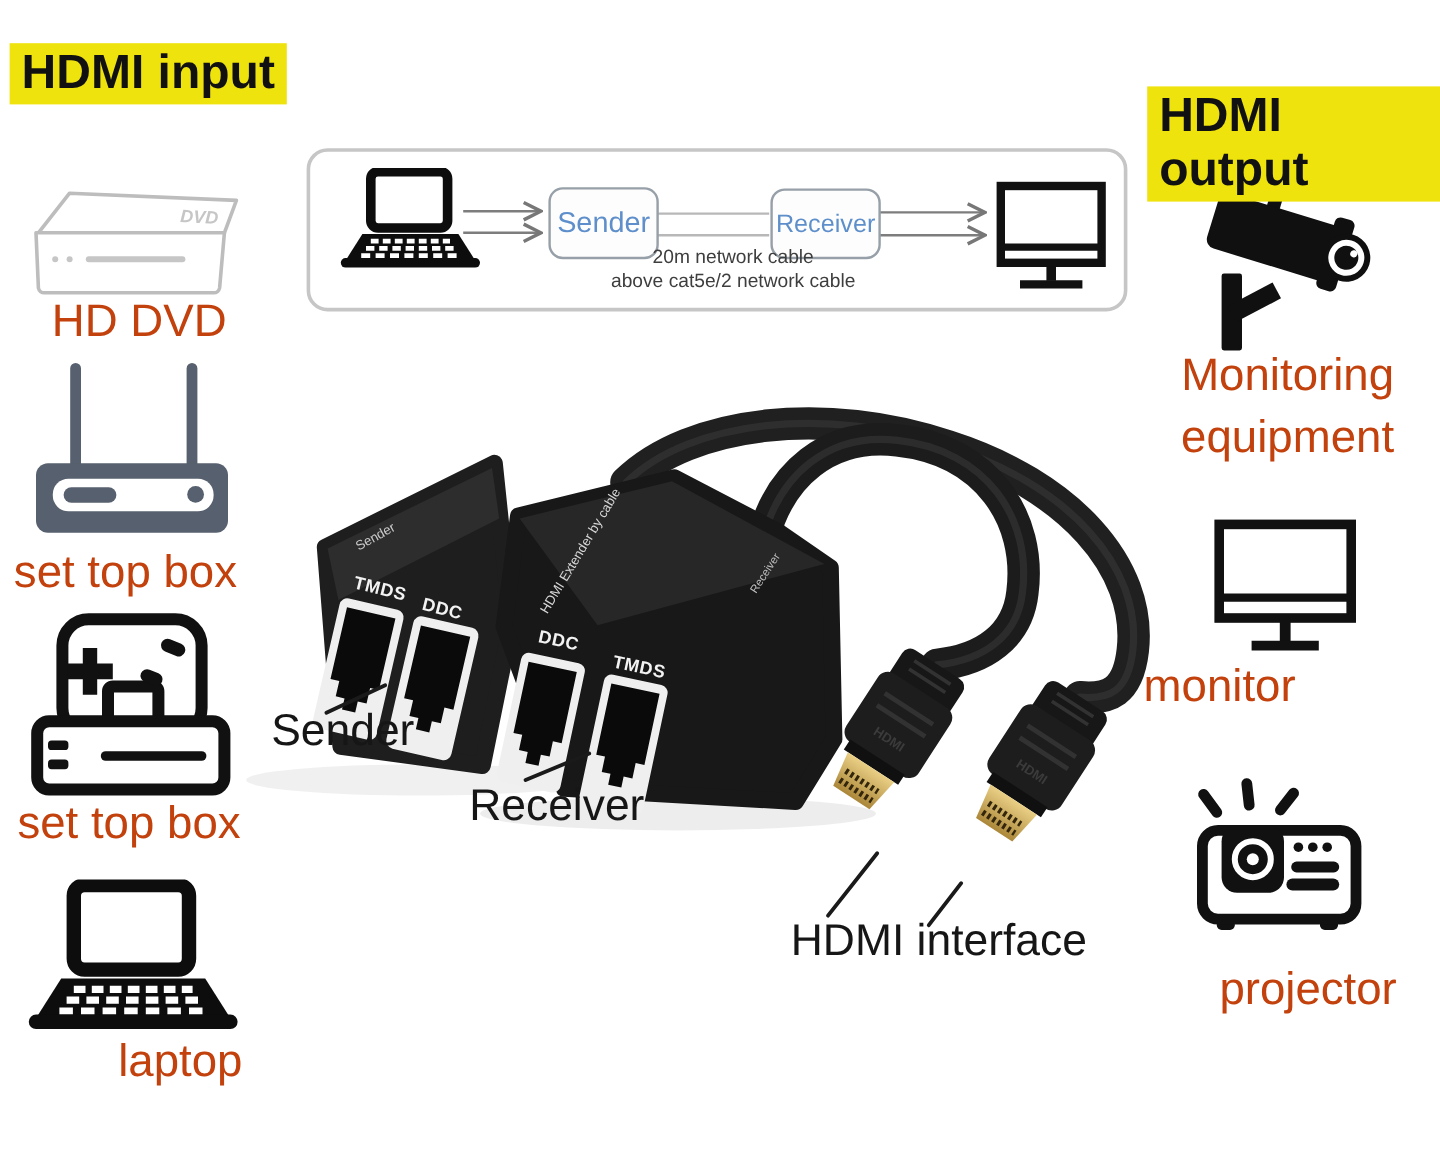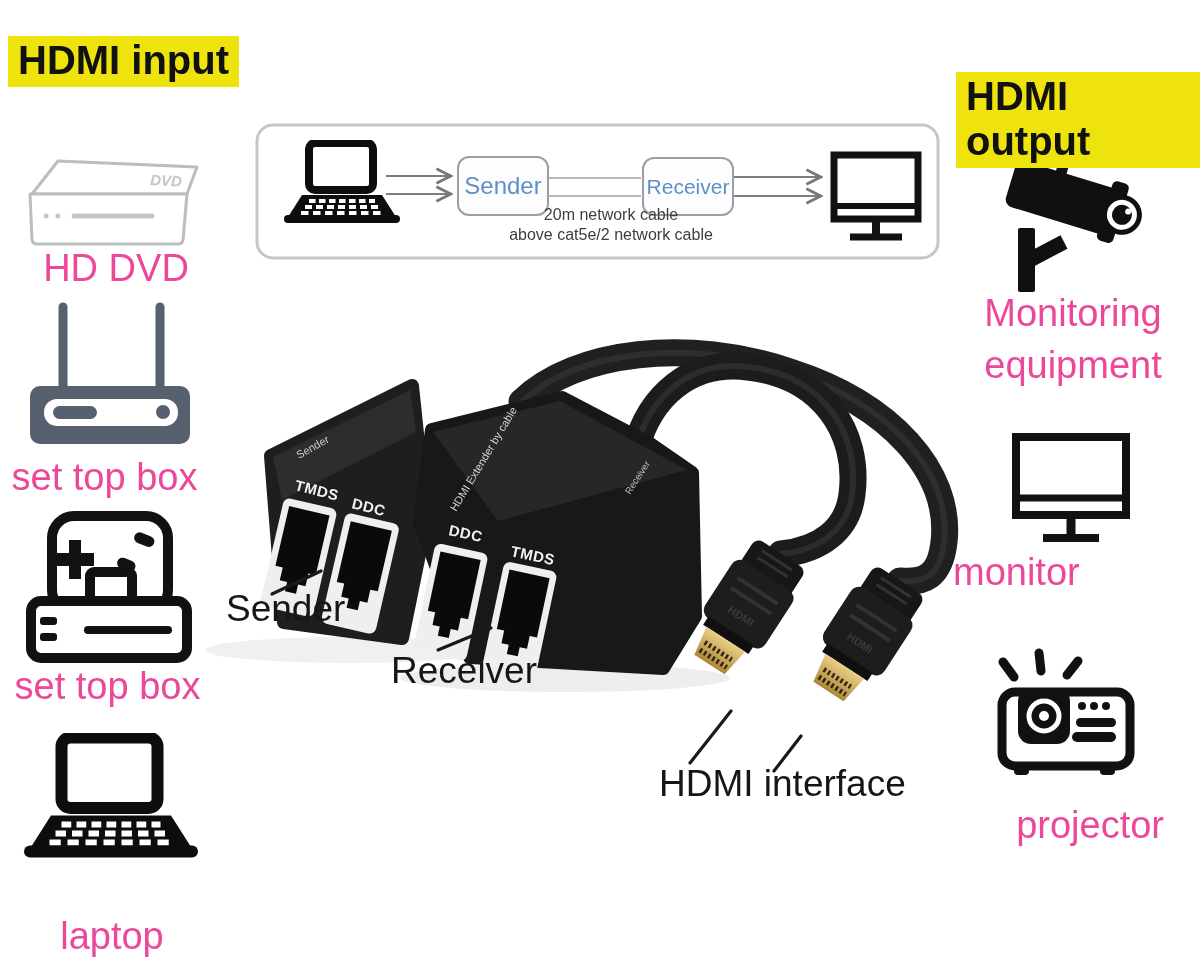--- a/index.html
+++ b/index.html
@@ -1,21 +1,21 @@
 <!DOCTYPE html>
 <html><head>
 <meta charset="utf-8">
 <style>
   html,body{margin:0;padding:0;background:#ffffff;}
   .page{position:relative;width:1200px;height:967px;background:#fff;overflow:hidden;
         font-family:"Liberation Sans",sans-serif;}
   svg.art{position:absolute;left:0;top:0;z-index:1;font-family:"Liberation Sans",sans-serif;}
   .hl{position:absolute;z-index:2;background:#efe30e;color:#111;font-size:40px;font-weight:600;
       padding:2px 10px 4px 10px;letter-spacing:0;}
-  .lbl{position:absolute;z-index:2;color:#ec4899;font-size:38px;line-height:1.15;}
+  .lbl{position:absolute;z-index:2;color:#c2410c;font-size:38px;line-height:1.15;}
   .node{position:absolute;z-index:2;display:flex;align-items:center;justify-content:center;
         border:2.5px solid #97a0a8;border-radius:12px;background:#fdfdfd;color:#5e8fcb;}
   .cap{position:absolute;z-index:2;left:425px;top:205px;width:372px;text-align:center;
        color:#3e3e3e;font-size:16px;line-height:20px;}
   .ann{position:absolute;z-index:2;color:#161616;font-size:37px;}
 </style>
 </head>
 <body>
 
 <div class="page">
@@ -198,21 +198,21 @@
     </g>
   </g>
 </svg>
 
 <div class="hl" style="left:8px;top:36px">HDMI input</div>
 <div class="hl" style="left:956px;top:72px">HDMI output</div>
 
 <div class="lbl" style="left:30px;top:247px;width:172px;text-align:center">HD DVD</div>
 <div class="lbl" style="left:2px;top:456px;width:205px;text-align:center">set top box</div>
 <div class="lbl" style="left:5px;top:665px;width:205px;text-align:center">set top box</div>
-<div class="lbl" style="left:22px;top:915px;width:180px;text-align:center">laptop</div>
+<div class="lbl" style="left:22px;top:864px;width:180px;text-align:right">laptop</div>
 
 <div class="lbl" style="left:953px;top:287px;width:240px;text-align:center;line-height:52px">
   <div>Monitoring</div>
   <div>equipment</div>
 </div>
 <div class="lbl" style="left:953px;top:551px;width:240px;text-align:left">monitor</div>
 <div class="lbl" style="left:924px;top:804px;width:240px;text-align:right">projector</div>
 
 <div class="node" style="left:457px;top:156px;width:88px;height:56px;font-size:24px">Sender</div>
 <div class="node" style="left:642px;top:157px;width:88px;height:55px;font-size:21px">Receiver</div>

